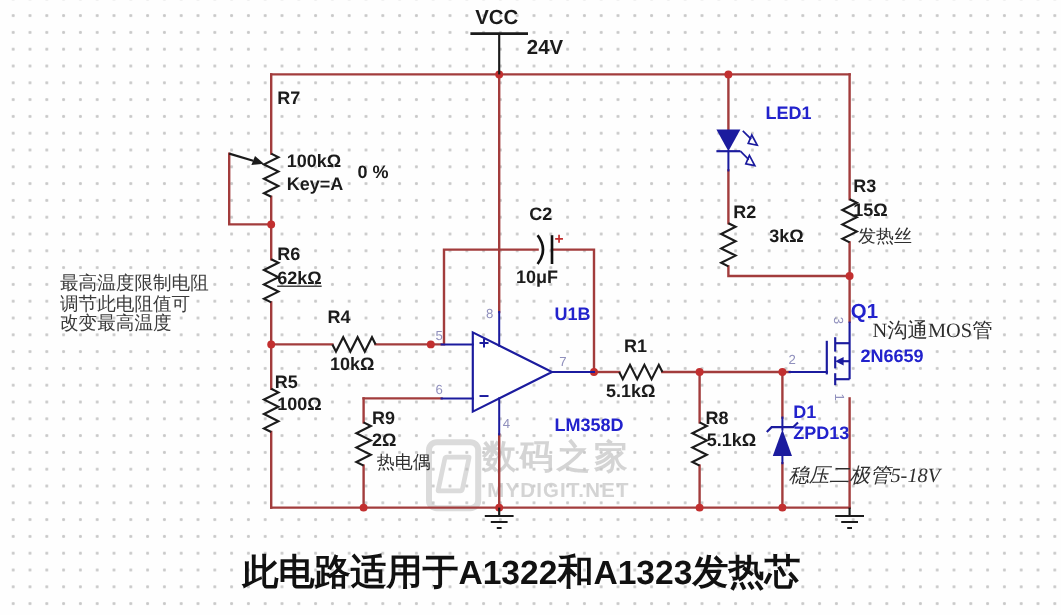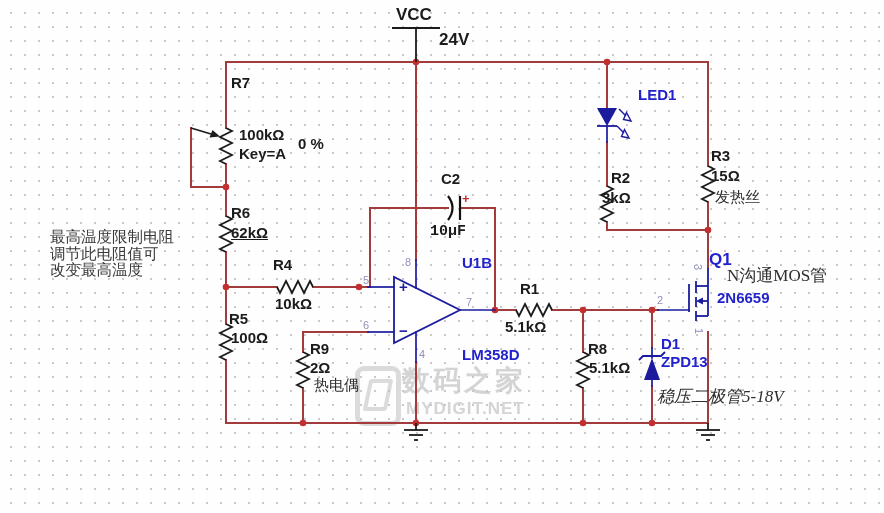--- a/index.html
+++ b/index.html
@@ -186,21 +186,21 @@
   <div class="lbl" style="left:231px;top:330px;">100Ω</div>
 
   <div class="lbl" style="left:273px;top:257px;">R4</div>
   <div class="lbl" style="left:275px;top:296px;">10kΩ</div>
 
   <div class="lbl" style="left:310px;top:341px;">R9</div>
   <div class="lbl" style="left:310px;top:360px;">2Ω</div>
   <div class="lbl cjk" style="left:314px;top:376px;">热电偶</div>
 
   <div class="lbl" style="left:441px;top:171px;">C2</div>
-  <div class="lbl" style="left:430px;top:224px;font-family:Liberation Mono, monospace;">10μF</div>
+  <div class="lbl" style="left:430px;top:224px;">10μF</div>
   <div class="plusred" style="left:462px;top:191px;">+</div>
 
   <div class="lbl blue" style="left:462px;top:255px;">U1B</div>
   <div class="lbl blue" style="left:462px;top:347px;">LM358D</div>
   <div class="lbl" style="left:399px;top:279px;color:#1b1b9e;">+</div>
   <div class="lbl" style="left:399px;top:323px;color:#1b1b9e;">−</div>
   <div class="pin" style="position:absolute;left:363px;top:274px;">5</div>
   <div class="pin" style="position:absolute;left:363px;top:319px;">6</div>
   <div class="pin" style="position:absolute;left:466px;top:296px;">7</div>
   <div class="pin" style="position:absolute;left:405px;top:256px;">8</div>
@@ -212,33 +212,36 @@
   <div class="lbl" style="left:588px;top:341px;">R8</div>
   <div class="lbl" style="left:589px;top:360px;">5.1kΩ</div>
 
   <div class="lbl blue" style="left:661px;top:336px;">D1</div>
   <div class="lbl blue" style="left:661px;top:354px;">ZPD13</div>
   <div class="lbl cjk cjk17" style="left:657px;top:385px;font-style:italic;">稳压二极管5-18V</div>
 
   <div class="lbl blue" style="left:638px;top:87px;">LED1</div>
 
   <div class="lbl" style="left:611px;top:170px;">R2</div>
-  <div class="lbl" style="left:602px;top:190px;">3kΩ</div>
+  <div class="lbl" style="left:641px;top:190px;">3kΩ</div>
 
   <div class="lbl" style="left:711px;top:148px;">R3</div>
   <div class="lbl" style="left:711px;top:168px;">15Ω</div>
   <div class="lbl cjk" style="left:715px;top:188px;">发热丝</div>
 
   <div class="lbl blue big" style="left:709px;top:251px;">Q1</div>
   <div class="lbl cjk cjk17" style="left:727px;top:264px;">N沟通MOS管</div>
   <div class="lbl blue" style="left:717px;top:290px;">2N6659</div>
   <div class="pin" style="position:absolute;left:657px;top:294px;">2</div>
   <div class="pin rot" style="position:absolute;left:695px;top:261px;">3</div>
   <div class="pin rot" style="position:absolute;left:696px;top:325px;">1</div>
 
   <div class="note">
     <div>最高温度限制电阻</div>
     <div>调节此电阻值可</div>
     <div>改变最高温度</div>
   </div>
 
+  <div class="caption">
+    <span class="c">此电路适用于</span><span class="n">A1322</span><span class="c">和</span><span class="n">A1323</span><span class="c">发热芯</span>
+  </div>
 
 </div>
 
 </body></html>

